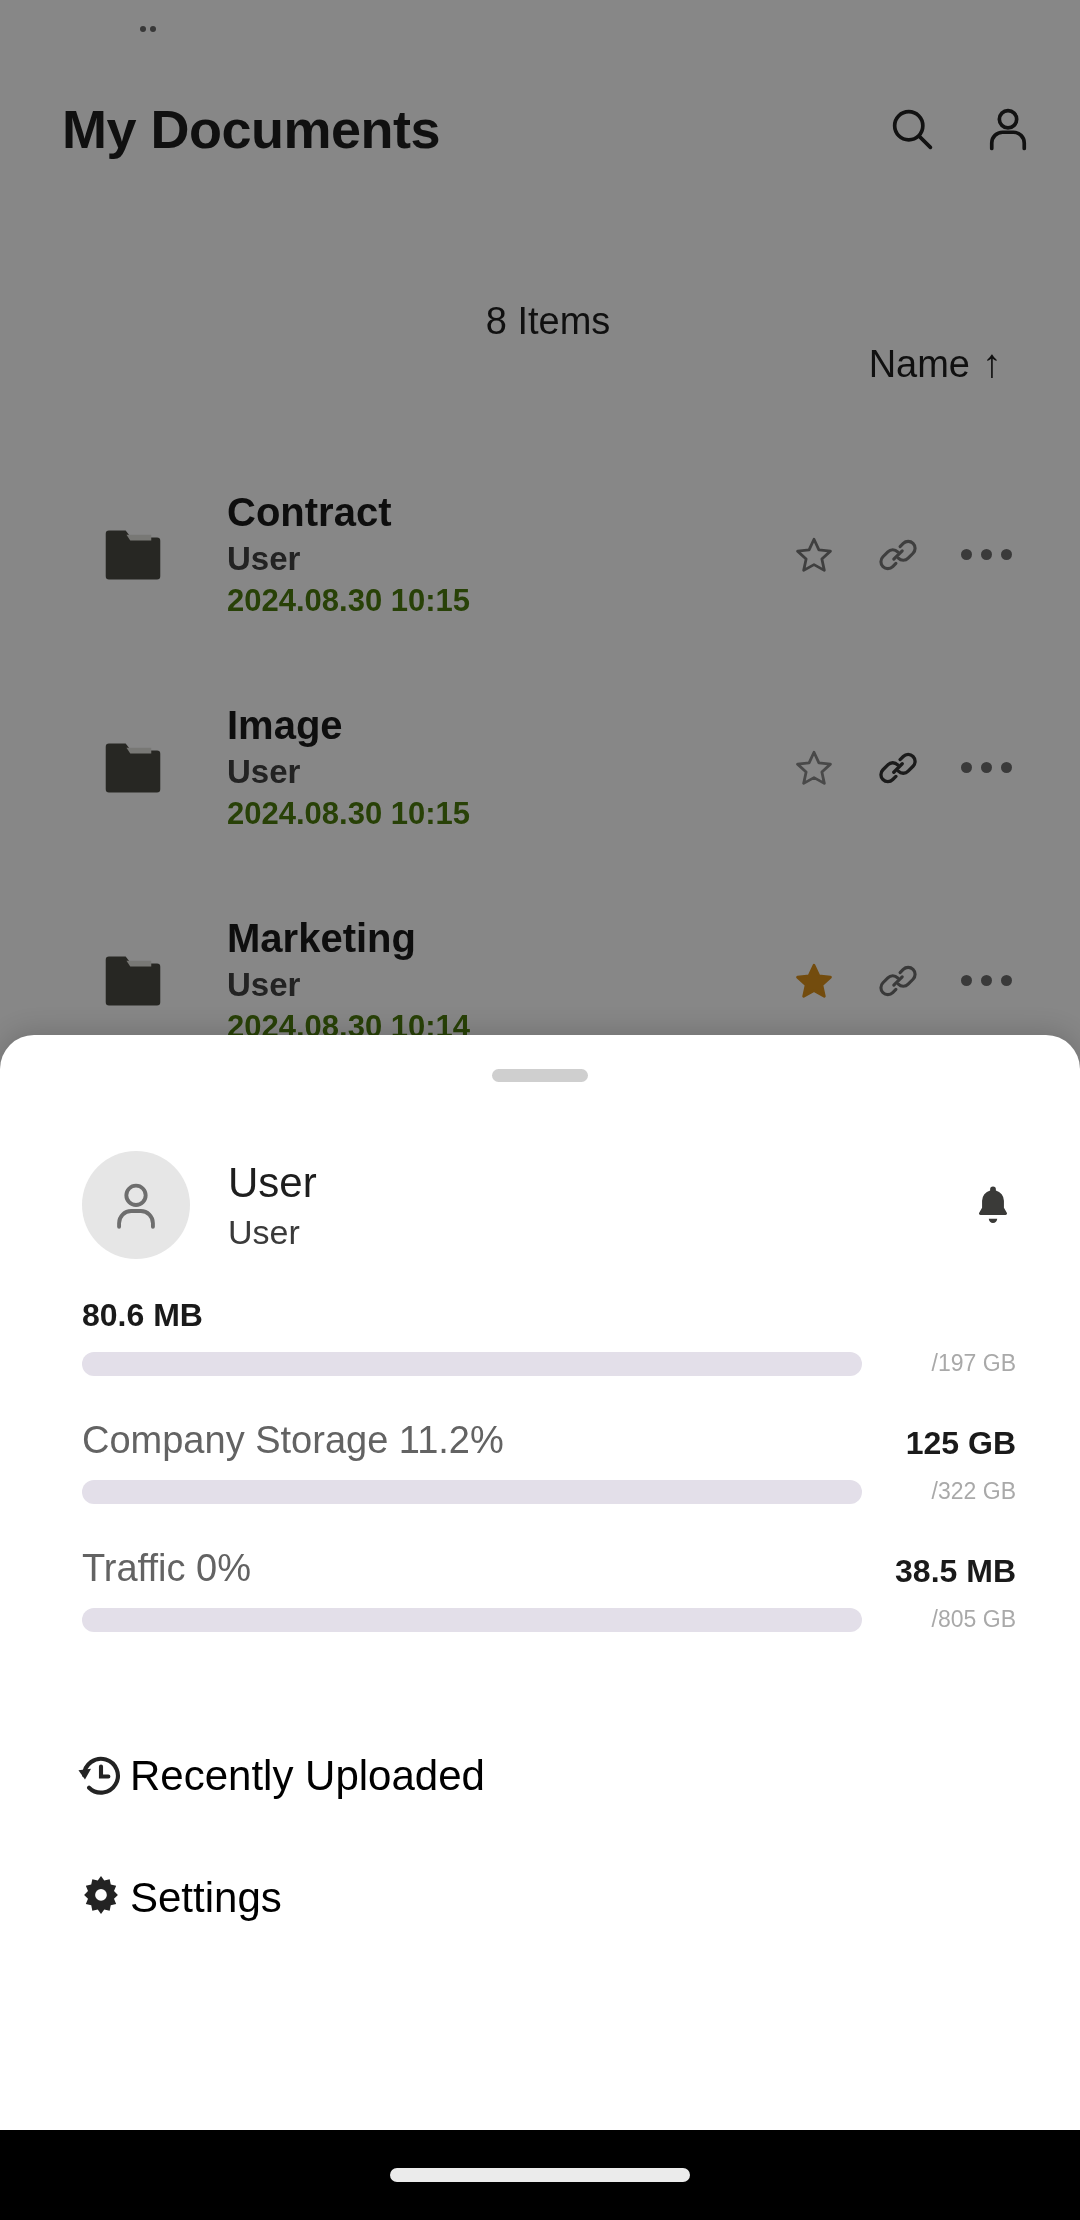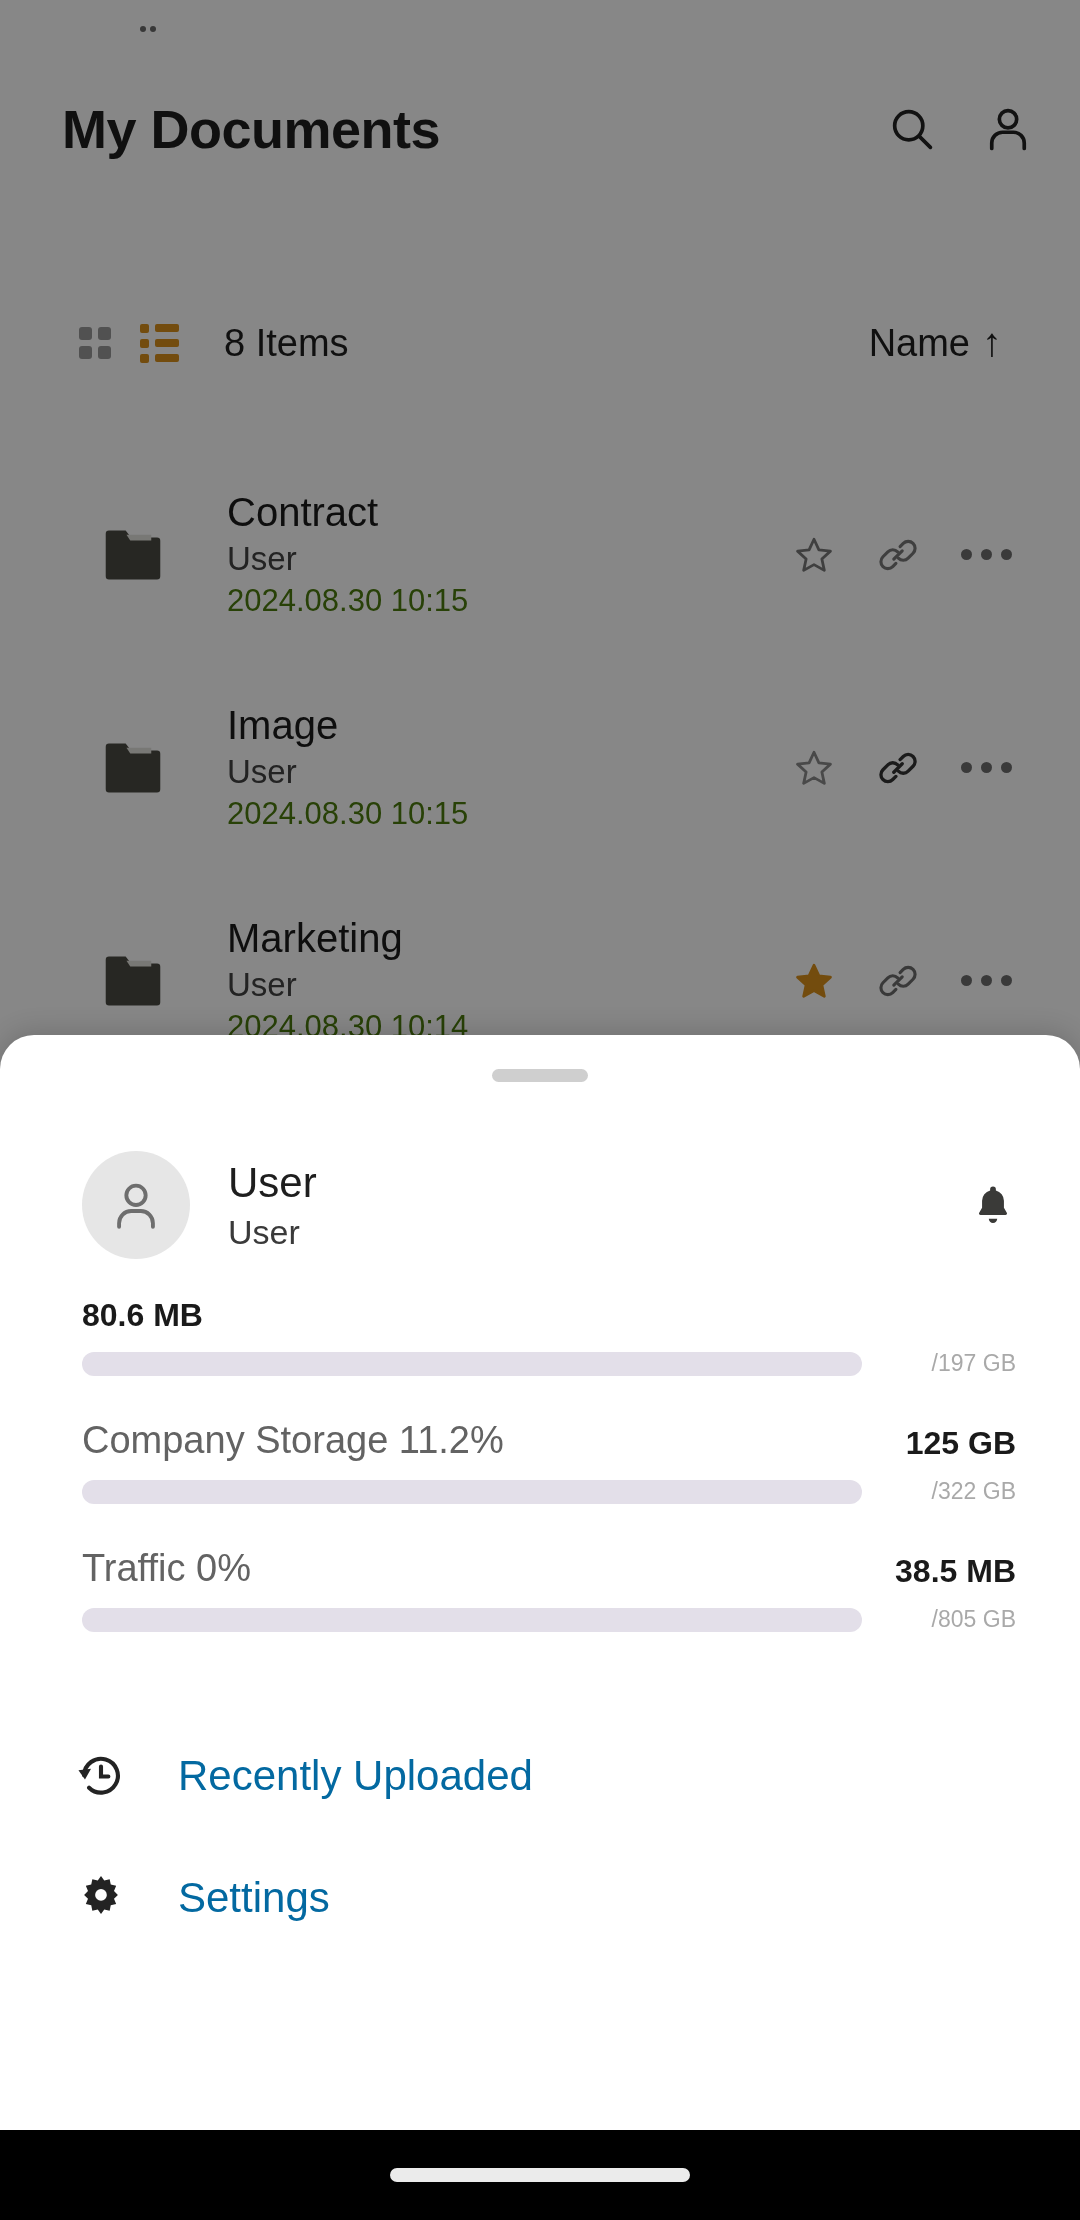--- a/index.html
+++ b/index.html
@@ -132,20 +132,21 @@
 
   
   #toolbar {
     position: absolute;
     left: 0; top: 300px;
     width: 1048px;
     height: 86px;
     display: flex;
     align-items: center;
     padding: 0 46px 0 62px;
+    flex-direction: column;
   }
   #view-toggle {
     display: flex;
     align-items: center;
     background: rgba(255,255,255,0.28);
     border-radius: 16px;
     height: 66px;
     padding: 0;
     overflow: hidden;
   }
@@ -187,20 +188,21 @@
 
   
   #file-card {
     position: absolute;
     left: 40px; top: 448px;
     width: 1000px;
     height: 650px;
     background: rgba(255,255,255,0.30);
     border-radius: 22px;
     overflow: hidden;
+    font-weight: bold;
   }
   .file-row {
     position: relative;
     height: 213px;
     display: flex;
     align-items: center;
     padding: 0 28px 0 30px;
   }
   .file-row + .file-row::before {
     content: "";
@@ -334,21 +336,21 @@
     height: 122px;
   }
   .menu-icon {
     width: 58px; height: 58px;
     display: flex;
     align-items: center;
     justify-content: center;
     flex: 0 0 auto;
   }
   .menu-icon svg { width: 52px; height: 52px; display: block; }
-  .menu-label { margin-left: 48px; font-size: 42px; color: #0369a1; }
+  .menu-label { font-size: 42px; color: #000000; }
 
   
   #nav-bar {
     position: absolute;
     left: 0; bottom: 0;
     width: 1080px;
     height: 90px;
     background: #000000;
     display: flex;
     align-items: center;

